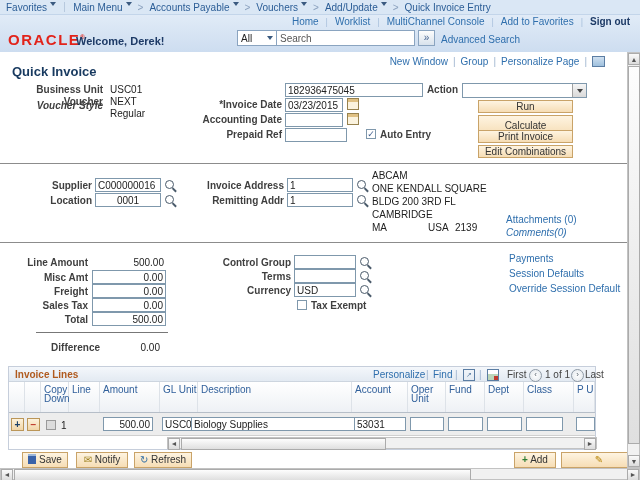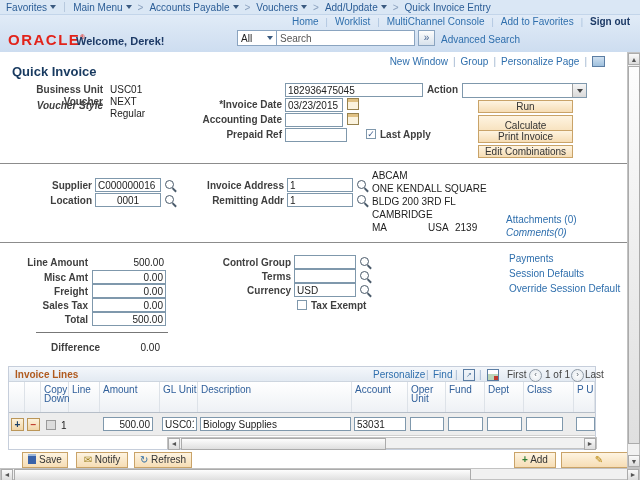--- a/index.html
+++ b/index.html
@@ -4,21 +4,21 @@
 <style>
   html,body{margin:0;padding:0;background:#fff;}
   .screen{position:relative;width:640px;height:480px;overflow:hidden;background:#fff;
           font-family:"Liberation Sans",sans-serif;font-size:10px;color:#222;}
   .abs{position:absolute;}
   
   .hdr{position:absolute;left:0;top:0;width:640px;height:52px;
        background:linear-gradient(#e9f1fa,#cdddf0);}
   .crumbbar{position:absolute;left:0;top:0;width:640px;height:15px;background:#dae7f5;
             border-bottom:1px solid #c3d5ea;display:flex;align-items:center;padding-left:6px;box-sizing:border-box;}
-  .crumb{color:#2b5d96;white-space:nowrap;cursor:pointer;display:inline-flex;align-items:center;gap:3px;}
+  .crumb{color:#2b5d96;white-space:nowrap;cursor:pointer;display:inline-flex;gap:3px;}
   .caret{width:0;height:0;border-left:3px solid transparent;border-right:3px solid transparent;
          border-top:4px solid #3a5a80;display:inline-block;}
   .gtsep{color:#8aa0bd;margin:0 6px;}
   .gtsep::after{content:">";}
   .vdiv{width:1px;height:10px;background:#b7c9de;margin:0 8px;display:inline-block;}
   .navbar{position:absolute;top:16px;right:10px;display:flex;align-items:center;white-space:nowrap;}
   .pp::after{content:"|";color:#a9c0dc;margin:0 7px;font-size:9px;}
   .banner{position:absolute;left:0;top:27px;width:640px;height:25px;border-bottom:1px solid #a8c0dc;}
   .logo{position:absolute;left:8px;top:4px;font-size:15px;font-weight:bold;color:#e2231a;letter-spacing:1.5px;}
   .logo::after{content:"\00AE";font-size:6px;vertical-align:super;letter-spacing:0;}
@@ -167,21 +167,21 @@
   <input class="tb" style="left: 285px; top: 83px; width: 138px;" value="182936475045">
   <div class="lbl lblr" style="left:160px;top:99px;width:122px;">*Invoice Date</div>
   <input class="tb" style="left: 285px; top: 98px; width: 58px;" value="03/23/2015">
   <span class="cal" style="left:347px;top:98px;"></span>
   <div class="lbl lblr" style="left:160px;top:114px;width:122px;">Accounting Date</div>
   <input class="tb" style="left: 285px; top: 113px; width: 58px;" value="">
   <span class="cal" style="left:347px;top:113px;"></span>
   <div class="lbl lblr" style="left:160px;top:129px;width:122px;">Prepaid Ref</div>
   <input class="tb" style="left: 285px; top: 128px; width: 62px;" value="">
   <span class="chk" style="left:366px;top:129px;">✓</span>
-  <div class="lbl" style="left:380px;top:129px;">Last Apply</div>
+  <div class="lbl" style="left:380px;top:129px;">Auto Entry</div>
 
   <div class="lbl lblr" style="left:420px;top:84px;width:38px;">Action</div>
   <div class="selbox" style="left:462px;top:83px;width:125px;height:15px;">
     <span class="val" style="left:3px;top:1px;"></span>
     <span class="selarrow"></span>
   </div>
   <button class="btnp" style="left:478px;top:100px;width:95px;height:13px;">Run</button>
   <button class="btnp" style="left:478px;top:115px;width:95px;height:21px;">Calculate</button>
   <button class="btnp" style="left:478px;top:130px;width:95px;height:13px;">Print Invoice</button>
   <button class="btnp" style="left:478px;top:145px;width:95px;height:13px;">Edit Combinations</button>
@@ -279,21 +279,21 @@
     <div class="colhdr" style="left:565px;width:21px;overflow:hidden;">P U</div>
     <div class="hdrline"></div>
 
     <div class="datarow">
       <button class="rowbtn" style="left:2px;top:5px;color:#1a3f67;">+</button>
       <button class="rowbtn" style="left:18px;top:5px;color:#c0392b;">−</button>
       <span class="chk gray" style="left:37px;top:7px;"></span>
       <span class="val" style="left:52px;top:7px;">1</span>
       <input class="tb r" style="left: 94px; top: 4px; width: 50px;" value="500.00">
       <input class="tb" style="left: 153px; top: 4px; width: 35px;" value="USC01">
-      <input class="tb" style="left: 191px; top: 4px; width: 151px;" value="Biology Supplies">
+      <input class="tb" style="left: 182px; top: 4px; width: 179px;" value="Biology Supplies">
       <input class="tb" style="left: 345px; top: 4px; width: 52px;" value="53031">
       <input class="tb" style="left: 401px; top: 4px; width: 34px;" value="">
       <input class="tb" style="left: 439px; top: 4px; width: 35px;" value="">
       <input class="tb" style="left: 478px; top: 4px; width: 35px;" value="">
       <input class="tb" style="left: 517px; top: 4px; width: 37px;" value="">
       <input class="tb" style="left: 567px; top: 4px; width: 19px;" value="">
     </div>
 
     <div class="sbar abs" style="left:158px;top:70px;width:430px;height:12px;">
       <span class="sarrow abs" style="left:0;top:0;width:12px;height:12px;">◄</span>

